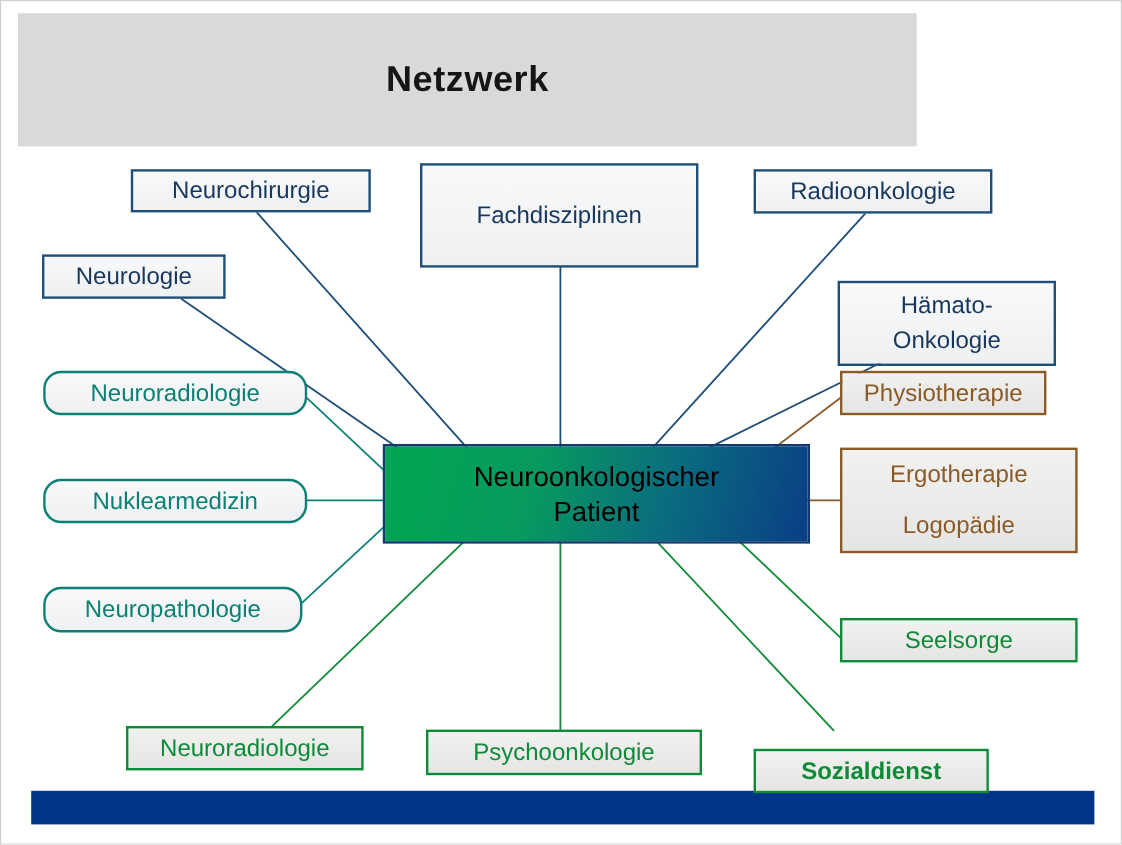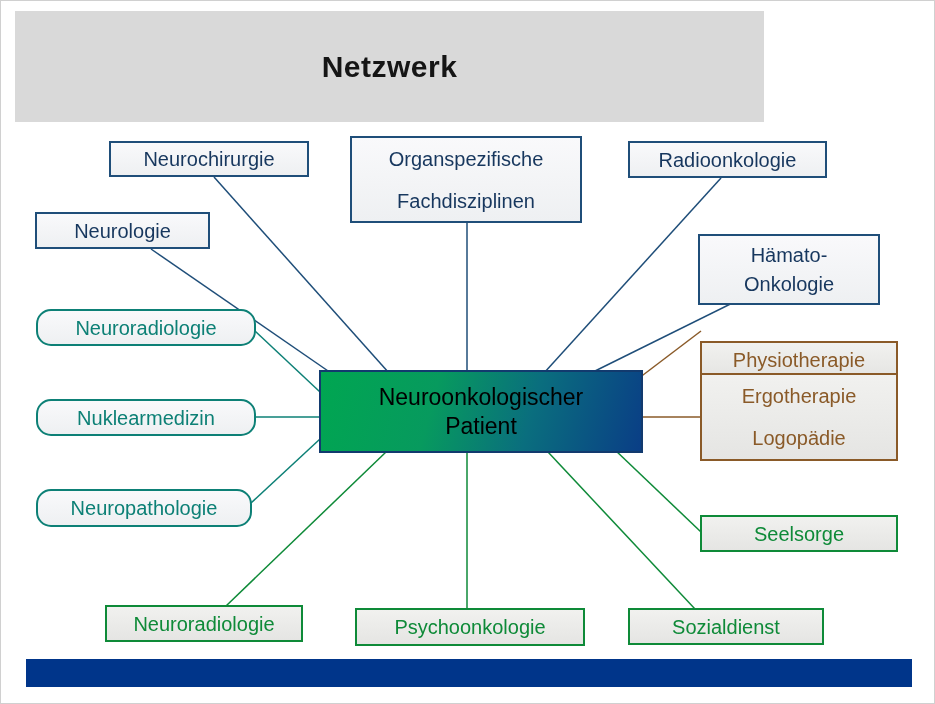--- a/index.html
+++ b/index.html
@@ -32,21 +32,21 @@
   .bg-a { background:linear-gradient(180deg,#f9f9fb 0%,#eef0f2 100%); }
   .bg-b { background:linear-gradient(180deg,#f1f1ef 0%,#e5e5e3 100%); }
   .cat-blue  { color:#17375e; border-color:#1f4e79; }
   .cat-teal  { color:#0d8076; border-color:#0d8076;border-radius:15px; }
   .cat-brown { color:#8a5a28; border-color:#8a5a28; }
   .cat-green { color:#0e8a38; border-color:#0e8a38; }
   .gap-lg { gap:18px; }
   .gap-sm { gap:5px; }
   .center-node {
     position:absolute; z-index:3;
-    left:318px; top:369px; width:324px; height:83px;
+    left:318px; top:369px; width:356px; height:83px;
     border:2px solid #123a6e; box-sizing:border-box;
     background:linear-gradient(105deg,#00a651 0%,#079a5e 35%,#0a6e7e 65%,#0a3e86 100%);
     display:flex; flex-direction:column; align-items:center; justify-content:center;
     color:#000000; font-size:23px; line-height:1.25; text-align:center;
   }
   .footer-bar {
     position:absolute; left:25px; top:658px; width:886px; height:28px;
     background:#00358a;
   }
 </style>
@@ -78,71 +78,70 @@
     <line x1="385" y1="451" x2="225" y2="605" stroke-width="1.5" stroke="#0e8a38"></line>
     <line x1="466" y1="451" x2="466" y2="608" stroke-width="1.5" stroke="#0e8a38"></line>
     <line x1="547" y1="451" x2="694" y2="608" stroke-width="1.5" stroke="#0e8a38"></line>
   </svg>
 
   <div class="node cat-blue bg-a" style="left:108px;top:140px;width:200px;height:36px;">
     <span>Neurochirurgie</span>
   </div>
 
   <div class="node cat-blue bg-a gap-lg" style="left:349px;top:135px;width:232px;height:87px;">
-    <span>Organspezifische</span>
     <span>Fachdisziplinen</span>
   </div>
 
   <div class="node cat-blue bg-a" style="left:627px;top:140px;width:199px;height:37px;">
     <span>Radioonkologie</span>
   </div>
 
-  <div class="node cat-blue bg-a" style="left:34px;top:211px;width:175px;height:37px;">
+  <div class="node cat-blue bg-a" style="left:34px;top:211px;width:153px;height:37px;">
     <span>Neurologie</span>
   </div>
 
   <div class="node cat-blue bg-a gap-sm" style="left:697px;top:209px;width:182px;height:71px;margin-top:24px;">
     <span>Hämato-</span>
     <span>Onkologie</span>
   </div>
 
   <div class="node cat-teal bg-a" style="left:35px;top:308px;width:220px;height:37px;">
     <span>Neuroradiologie</span>
   </div>
 
   <div class="node cat-teal bg-a" style="left:35px;top:398px;width:220px;height:37px;">
     <span>Nuklearmedizin</span>
   </div>
 
   <div class="node cat-teal bg-a" style="left:35px;top:488px;width:216px;height:38px;">
     <span>Neuropathologie</span>
   </div>
 
-  <div class="node cat-brown bg-b" style="left:699px;top:308px;width:198px;height:37px;margin-top:32px;">
+  <div class="node cat-brown bg-b" style="left:699px;top:308px;width:172px;height:37px;">
     <span>Physiotherapie</span>
   </div>
 
   <div class="node cat-brown bg-b gap-lg" style="left:699px;top:372px;width:198px;height:88px;">
     <span>Ergotherapie</span>
     <span>Logopädie</span>
   </div>
 
   <div class="node cat-green bg-b" style="left:699px;top:514px;width:198px;height:37px;">
     <span>Seelsorge</span>
   </div>
 
   <div class="node cat-green bg-b" style="left:104px;top:604px;width:198px;height:37px;">
     <span>Neuroradiologie</span>
   </div>
 
   <div class="node cat-green bg-b" style="left:354px;top:607px;width:230px;height:38px;">
     <span>Psychoonkologie</span>
   </div>
 
-  <div class="node cat-green bg-b" style="left:627px;top:607px;width:196px;height:37px;">
+  <div class="node cat-green bg-b" style="left:627px;top:623px;width:196px;height:37px;font-weight:bold;">
     <span>Sozialdienst</span>
   </div>
 
   <div class="center-node">
     <span>Neuroonkologischer</span>
     <span>Patient</span>
   </div>
 
   <div class="footer-bar"></div>
 

